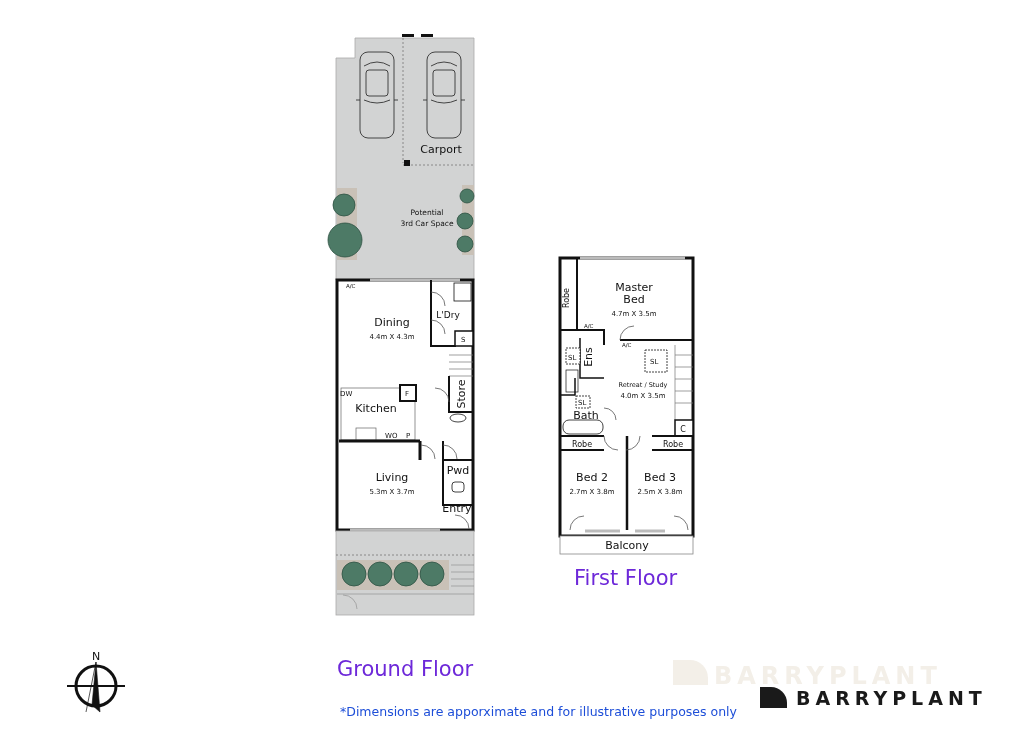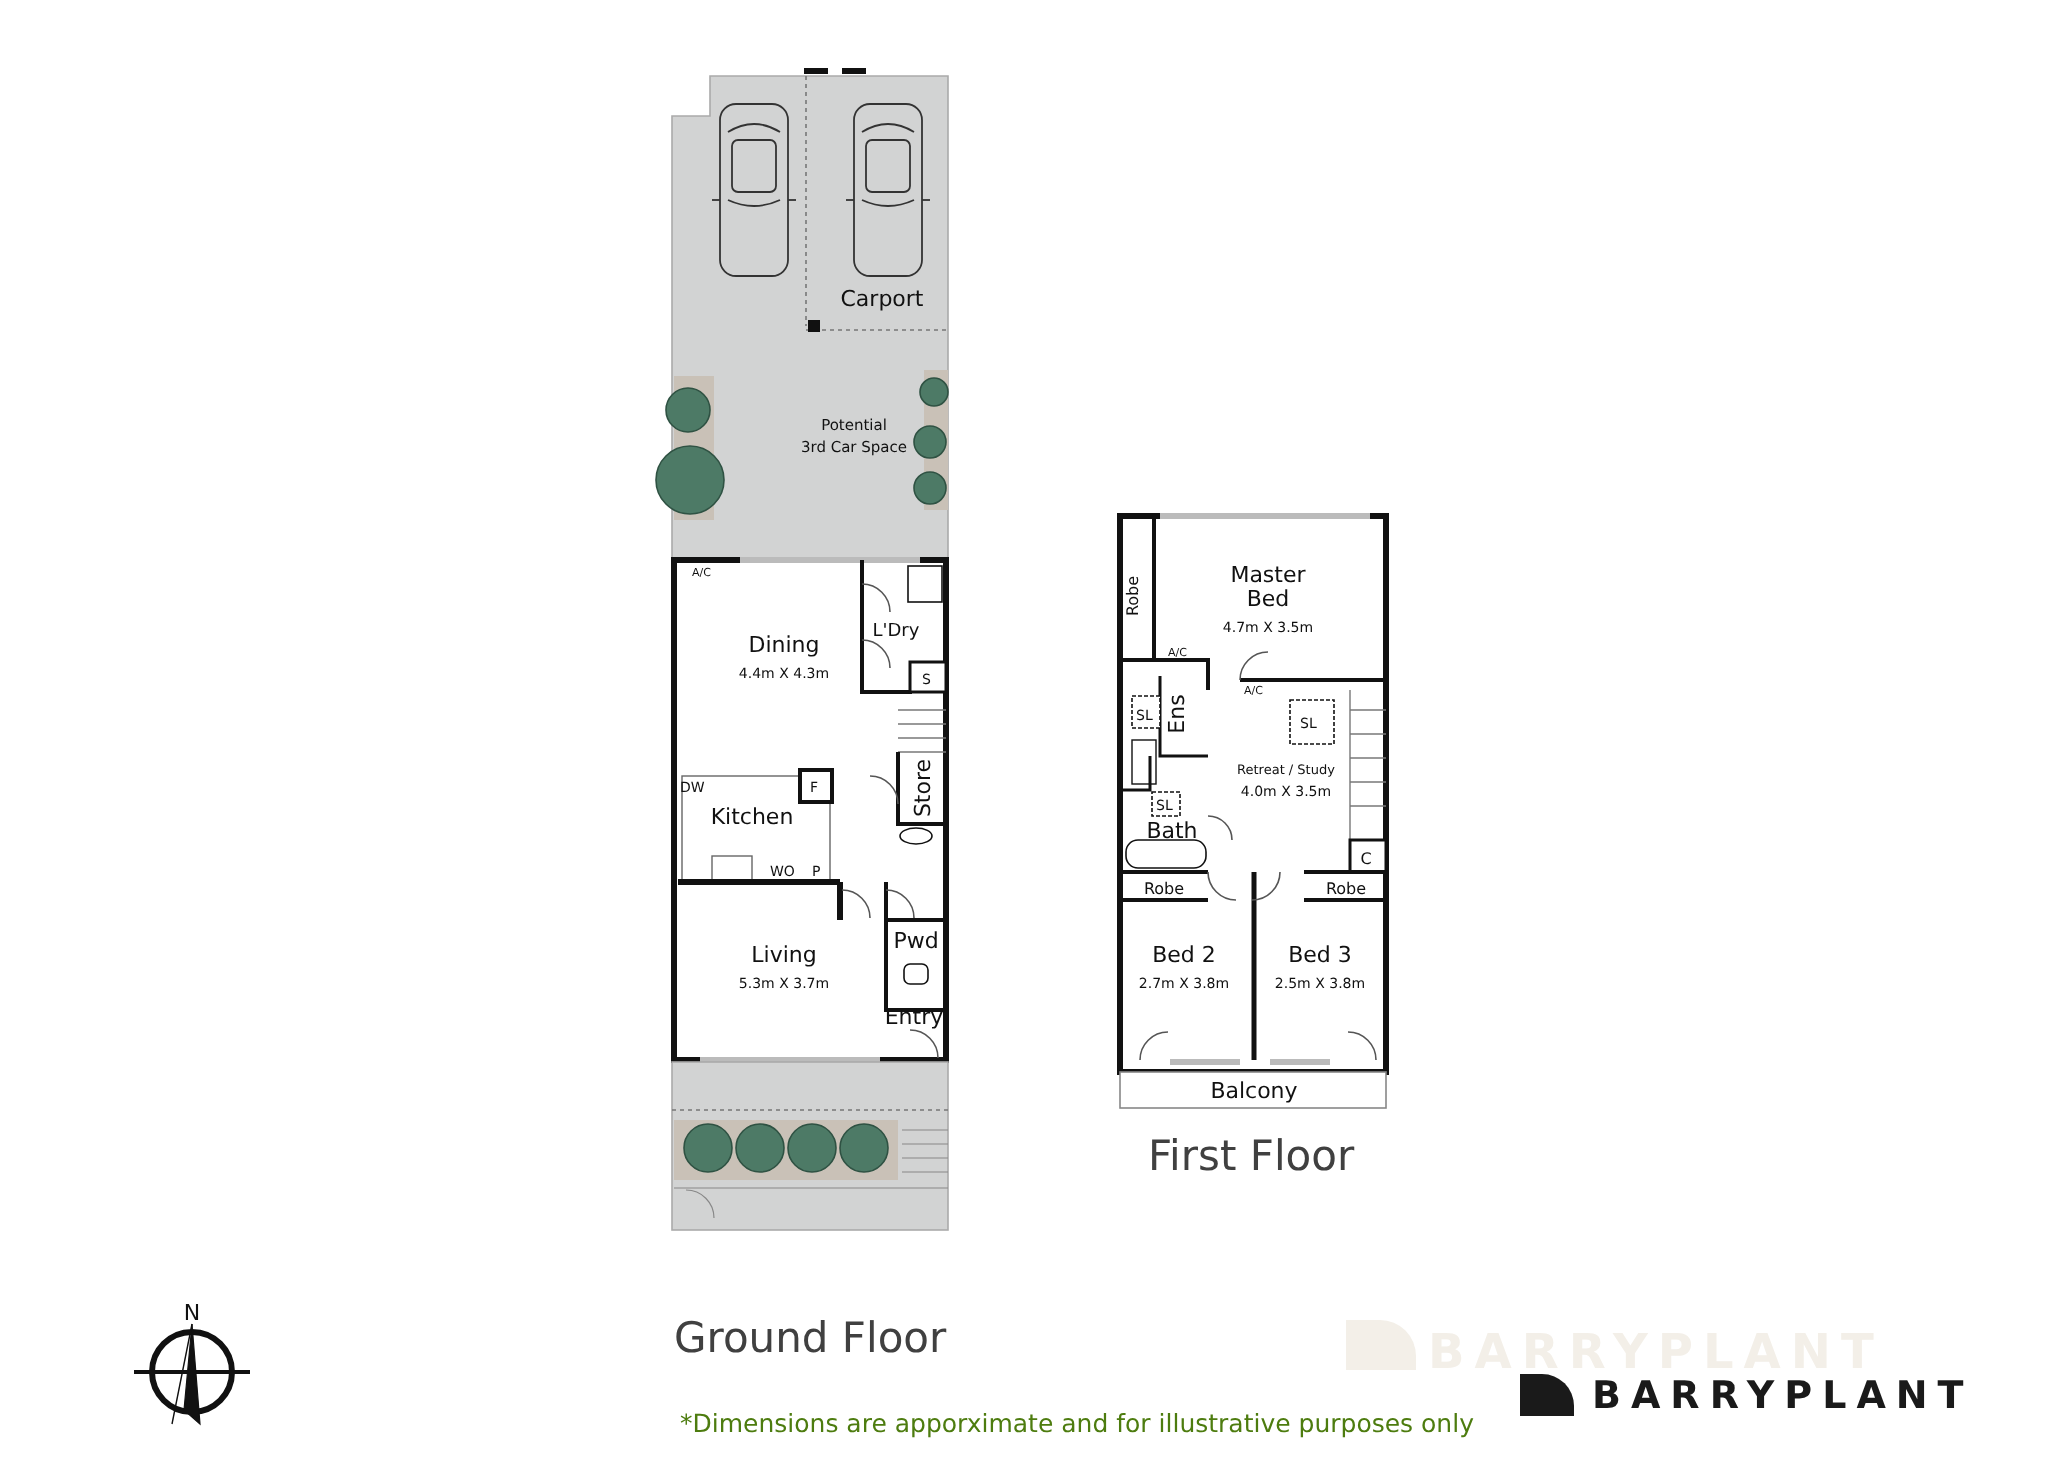--- a/index.html
+++ b/index.html
@@ -1,20 +1,20 @@
 <!DOCTYPE html>
 <html><head>
 <meta charset="utf-8">
 <style>
   html,body{margin:0;padding:0;background:#fff;}
   body{width:1024px;height:742px;position:relative;overflow:hidden;font-family:"Liberation Sans",sans-serif;}
   svg{position:absolute;left:0;top:0;}
   .lbl{font-family:"DejaVu Sans","Liberation Sans",sans-serif;fill:#111;}
-  .title{position:absolute;font-family:"DejaVu Sans","Liberation Sans",sans-serif;font-size:21px;color:#404040;}
-  .disclaimer{position:absolute;left:340px;top:704px;font-size:12.5px;color:#4d7c0f;font-family:"DejaVu Sans","Liberation Sans",sans-serif;}
+  .title{position:absolute;font-family:"DejaVu Sans","Liberation Sans",sans-serif;font-size:21px;color:#6d28d9;}
+  .disclaimer{position:absolute;left:340px;top:704px;font-size:12.5px;color:#1d4ed8;font-family:"DejaVu Sans","Liberation Sans",sans-serif;}
   .brand{position:absolute;font-family:"DejaVu Sans","Liberation Sans",sans-serif;font-weight:bold;letter-spacing:5px;}
 </style>
 </head>
 <body>
 
 <svg width="1024" height="742" viewBox="0 0 1024 742">
 
   <g>
     <path d="M355 38 H474 V280 H336 V58 H355 Z" fill="#d2d3d3" stroke="#aaa" stroke-width="0.8"></path>
     <line x1="403" y1="38" x2="403" y2="163" stroke="#777" stroke-dasharray="2,2" stroke-width="0.8"></line>

